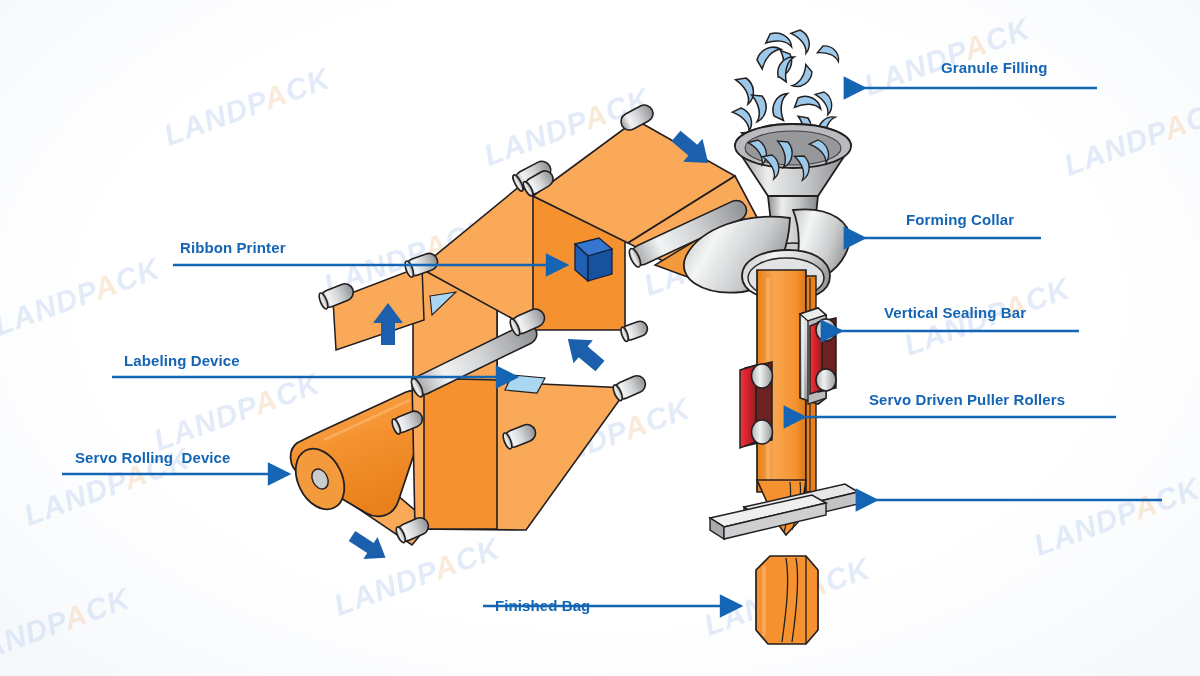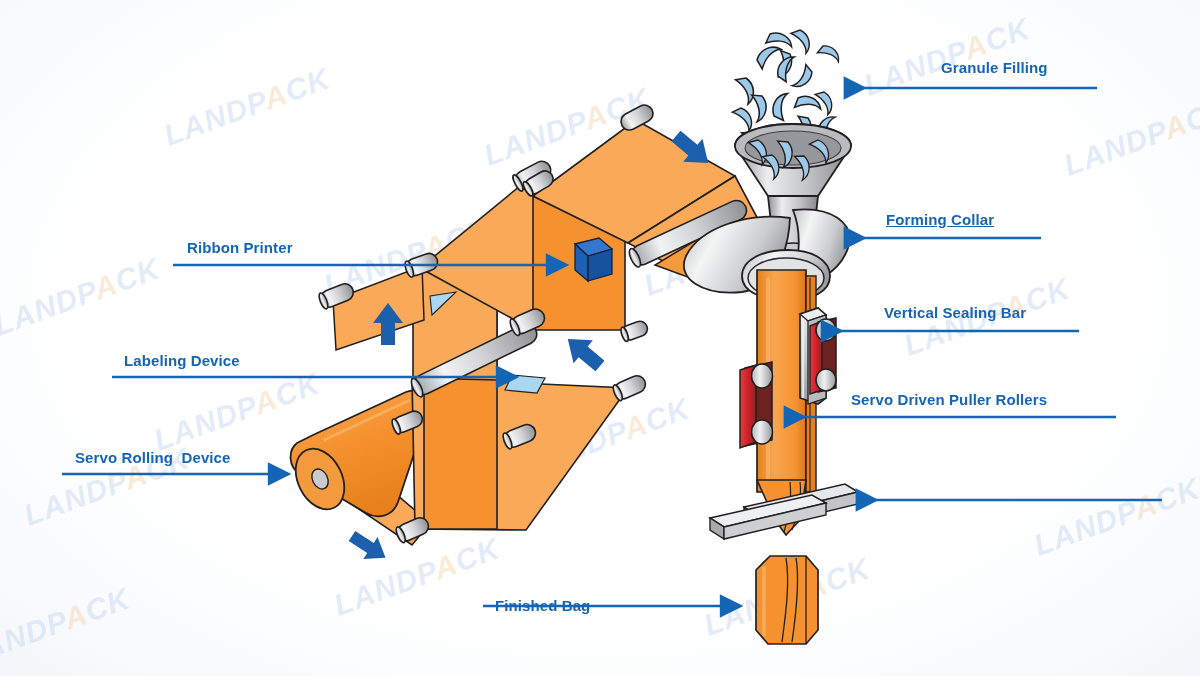--- a/index.html
+++ b/index.html
@@ -402,21 +402,21 @@
       <line x1="1116" y1="417" x2="786" y2="417" marker-end="url(#arwL)"></line>
       <line x1="1162" y1="500" x2="858" y2="500" marker-end="url(#arwL)"></line>
       <line x1="173" y1="265" x2="566" y2="265" marker-end="url(#arwR)"></line>
       <line x1="112" y1="377" x2="516" y2="377" marker-end="url(#arwR)"></line>
       <line x1="62" y1="474" x2="288" y2="474" marker-end="url(#arwR)"></line>
       <line x1="483" y1="606" x2="740" y2="606" marker-end="url(#arwR)"></line>
     </g>
   </svg>
 
   <div class="lbl" style="left:941px;top:60px;">Granule Filling</div>
-  <div class="lbl" style="left:886px;top:212px;text-decoration:underline;">Forming Collar</div>
+  <div class="lbl" style="left:906px;top:212px;">Forming Collar</div>
   <div class="lbl" style="left:884px;top:305px;">Vertical Sealing Bar</div>
-  <div class="lbl" style="left:851px;top:392px;">Servo Driven Puller Rollers</div>
-  <div class="lbl" style="left:187px;top:240px;">Ribbon Printer</div>
+  <div class="lbl" style="left:869px;top:392px;">Servo Driven Puller Rollers</div>
+  <div class="lbl" style="left:180px;top:240px;">Ribbon Printer</div>
   <div class="lbl" style="left:124px;top:353px;">Labeling Device</div>
   <div class="lbl" style="left:75px;top:450px;">Servo Rolling  Device</div>
   <div class="lbl" style="left:495px;top:598px;">Finished Bag</div>
 
 </div>
 
 </body></html>

